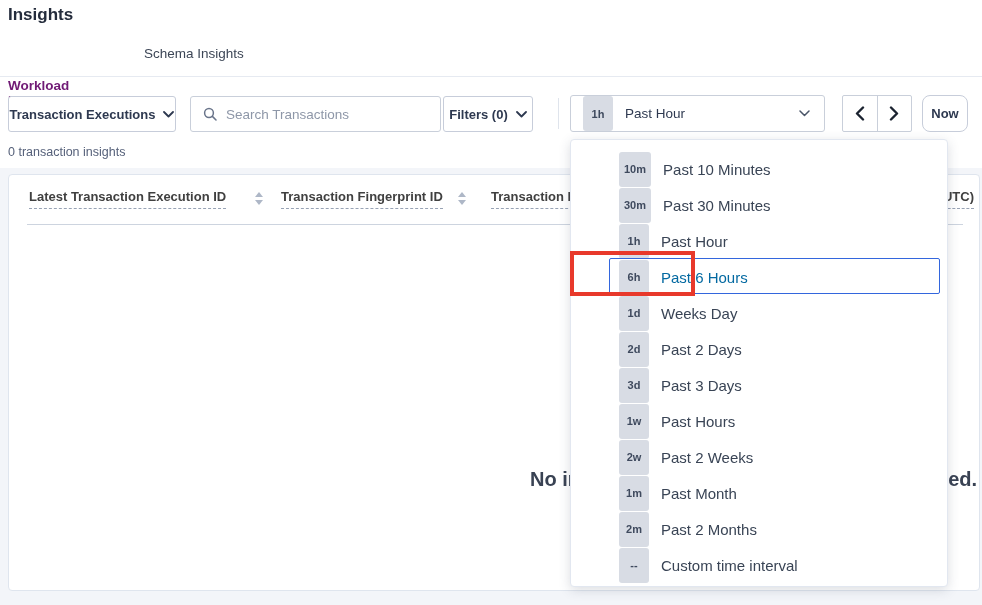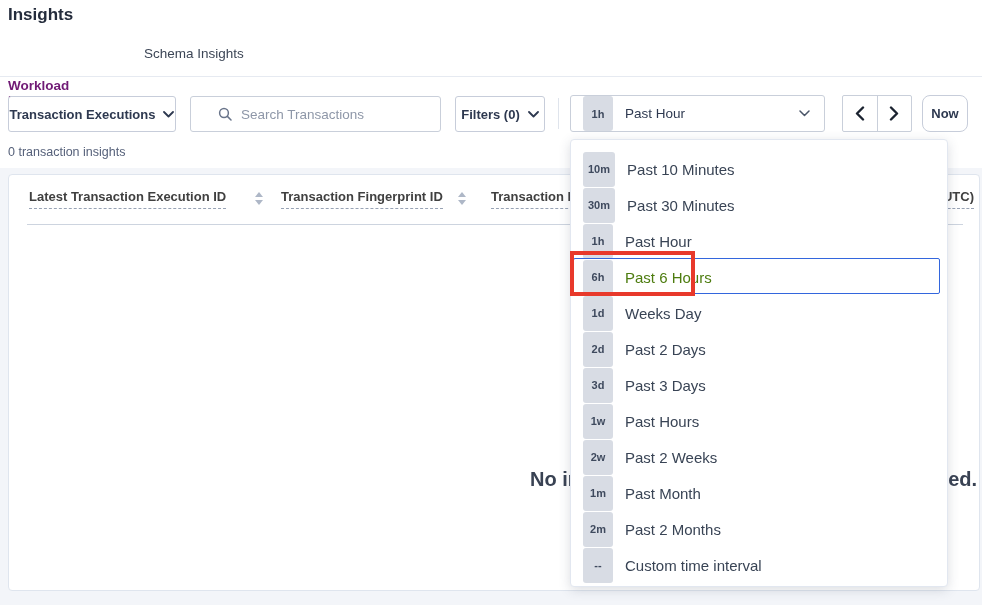--- a/index.html
+++ b/index.html
@@ -14,23 +14,23 @@
   .tab { position:absolute; top:46px; height:31px; font-size:13.5px; color:#3c4656; cursor:pointer; }
   .tab.active { color:#701a75; font-weight:700; border-bottom:8px solid #1d4ed8;margin-top:32px; }
   .tab-workload { left:8px; width:108px; }
   .tab-schema  { left:144px; }
 
   
   .btn { position:absolute; top:96px; height:36px; background:#fff; border:1px solid #c7cdda;
     border-radius:3px; display:flex; align-items:center; justify-content:center; gap:8px;
     font-size:13px; font-weight:700; color:#2e3950; cursor:pointer; }
   .btn-type { left:8px; width:168px; }
-  .btn-filters { left:455px; width:90px; }
+  .btn-filters { left:443px; width:90px; }
   .searchbox { position:absolute; left:190px; top:96px; width:251px; height:36px; background:#fff;
-    border:1px solid #c9cfda; border-radius:3px; display:flex; align-items:center; padding:0 27px; gap:9px; }
+    border:1px solid #c9cfda; border-radius:3px; display:flex; align-items:center; padding:0 12px; gap:9px; }
   .searchbox input { border:none; outline:none; flex:1; font-size:13.5px; color:#3c4656;
     font-family:"Liberation Sans", sans-serif; background:transparent; }
   .searchbox input::placeholder { color:#8e97a8; }
   .toolbar-divider { position:absolute; left:558px; top:98px; width:1px; height:31px; background:#dfe4ec; }
 
   .timepicker { position:absolute; left:570px; top:95px; width:255px; height:37px; background:#fff;
     border:1px solid #c9cfda; border-radius:3px; display:flex; align-items:center; padding:0 14px 0 12px;
     cursor:pointer; }
   .interval-badge { display:inline-flex; align-items:center; justify-content:center; min-width:30px;
     height:35px; padding:0 5px; background:#d8dce4; border-radius:3px; font-size:11px; font-weight:700;
@@ -61,25 +61,25 @@
   .sort-1 { left:246px; } .sort-2 { left:449px; }
   .header-sep { position:absolute; left:18px; top:49px; width:936px; height:1px; background:#cdd4df; }
 
   .empty-frag { position:absolute; top:468px; font-size:20px; font-weight:700; color:#394253; z-index:2;
     white-space:nowrap; }
   .empty-left { left:530px; } .empty-right { left:936px; }
 
   
   .dropdown { position:absolute; left:570px; top:139px; width:378px; height:448px; background:#fff;
     border:1px solid #e2e7f0; border-radius:4px; box-shadow:0 3px 12px rgba(56,66,88,0.18);
-    z-index:10; padding-top:11px; }
+    z-index:10; padding-top:11px;padding-left:36px; }
   .dd-item { position:relative; height:36px; display:flex; align-items:center; padding-left:12px;
     cursor:pointer; }
   .dd-item .dd-label { margin-left:12px; font-size:15px; color:#394455; }
-  .dd-item.selected .dd-label { color:#4d7c0f; }
+  .dd-item.selected .dd-label { color:#0369a1; }
   .dd-item.selected::after { content:""; position:absolute; left:2px; right:7px; top:-1px; bottom:1px;
     border:1px solid #3366dd; border-radius:2px; pointer-events:none; }
 
   .annotation-box { position:absolute; left:570px; top:251px; width:125px; height:45px;
     border:4px solid #e8392b; z-index:20; pointer-events:none; }
 
   svg { display:block; }
 </style>
 </head>
 <body>

